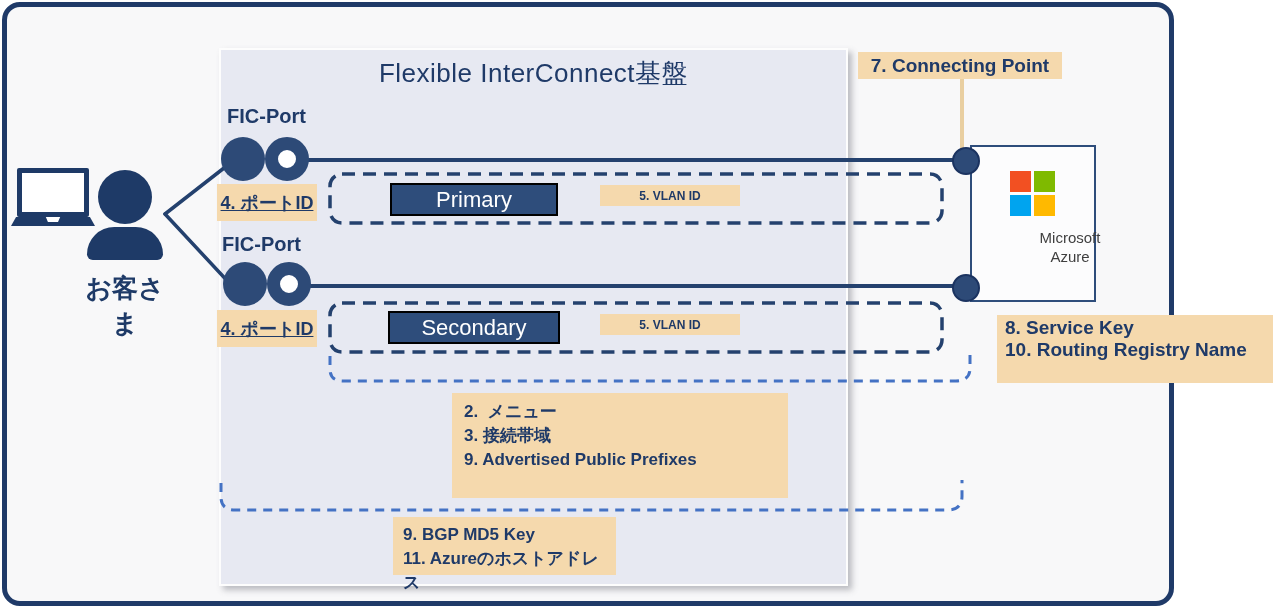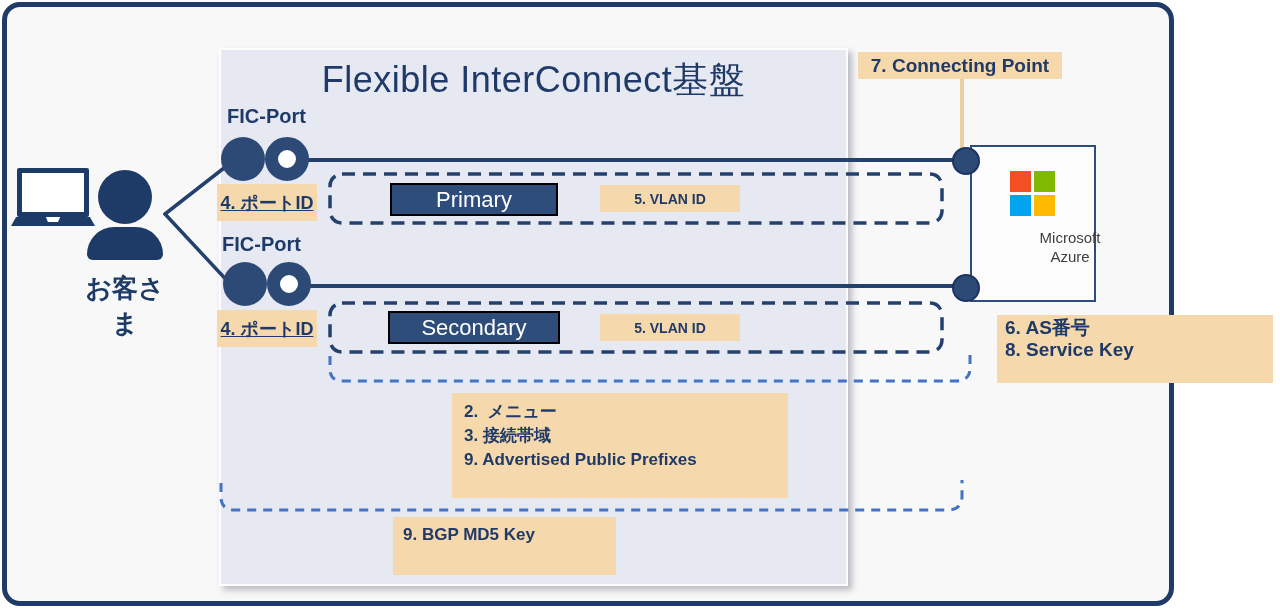--- a/index.html
+++ b/index.html
@@ -11,21 +11,21 @@
   .abs{position:absolute;box-sizing:border-box;}
   .pre{white-space:pre-wrap;}
 
   
   .frame{left:2px;top:2px;width:1172px;height:604px;border:5px solid #1f3a68;
          border-radius:18px;background:#f8f8f9;}
 
   
   .fic-box{left:219px;top:48px;width:629px;height:538px;background:#e7e9f2;
            border:2px solid #fdfdfd;box-shadow:4px 4px 6px rgba(110,112,125,.45);}
-  .fic-title{left:219px;top:56px;width:629px;text-align:center;font-size:36px;
+  .fic-title{left:219px;top:56px;width:629px;text-align:center;font-size:26px;
              color:#1f3a68;letter-spacing:.5px;}
 
   
   .laptop-screen{left:17px;top:168px;width:72px;height:49px;border:5px solid #1e3a67;background:#fff;border-radius:2px;}
   .laptop-base{left:11px;top:217px;width:84px;height:9px;background:#1e3a67;
                clip-path:polygon(6% 0,94% 0,100% 100%,0 100%);}
   .laptop-notch{left:44px;top:217px;width:18px;height:5px;background:#fff;
                 clip-path:polygon(10% 0,90% 0,78% 100%,22% 100%);}
   .person-head{left:98px;top:170px;width:54px;height:54px;border-radius:50%;background:#1e3a67;}
   .person-body{left:87px;top:227px;width:76px;height:33px;background:#1e3a67;
@@ -43,21 +43,21 @@
   .p1s{left:221px;top:137px;} .p1r{left:265px;top:137px;}
   .p2s{left:223px;top:262px;} .p2r{left:267px;top:262px;}
 
   .fic-port-label{font-size:20px;font-weight:bold;color:#1f3a68;z-index:5;}
   .fp1{left:227px;top:105px;} .fp2{left:222px;top:233px;}
 
   
   .tan{background:#f5d9ad;color:#1f3a68;font-weight:bold;z-index:6;}
   .port-id{width:100px;height:37px;font-size:18px;display:flex;align-items:center;justify-content:center;text-decoration:underline;}
   .pid1{left:217px;top:184px;} .pid2{left:217px;top:310px;}
-  .vlan{width:140px;height:27px;font-size:14px;display:flex;align-items:center;justify-content:center;}
+  .vlan{width:140px;height:21px;font-size:12px;display:flex;align-items:center;justify-content:center;}
   .vl1{left:600px;top:185px;} .vl2{left:600px;top:314px;}
 
   
   .path-chip{background:#2e4d7b;border:2px solid #000000;color:#ffffff;font-size:22px;
              display:flex;align-items:center;justify-content:center;z-index:5;}
   .chip1{left:390px;top:183px;width:168px;height:33px;}
   .chip2{left:388px;top:311px;width:172px;height:33px;}
 
   
   .conn-point{left:858px;top:52px;width:204px;height:27px;font-size:19px;
@@ -126,25 +126,26 @@
 <div class="abs tan conn-point">7. Connecting Point</div>
 
 <div class="abs tan note-box conn-notes">
   <div class="pre">2.  メニュー</div>
   <div class="pre">3. 接続帯域</div>
   <div class="pre">9. Advertised Public Prefixes</div>
 </div>
 
 <div class="abs tan note-box bgp-notes">
   <div class="pre">9. BGP MD5 Key</div>
+  <div class="pre">11. Azureのホストアドレス</div>
 </div>
 
 <div class="abs tan note-box as-notes">
-  <div class="pre">6. AS番号</div>
   <div class="pre">8. Service Key</div>
+  <div class="pre">10. Routing Registry Name</div>
 </div>
 
 <div class="abs azure-box"></div>
 <div class="abs ms-logo">
   <div class="sq sq-red"></div>
   <div class="sq sq-green"></div>
   <div class="sq sq-blue"></div>
   <div class="sq sq-yellow"></div>
 </div>
 <div class="abs azure-label">

